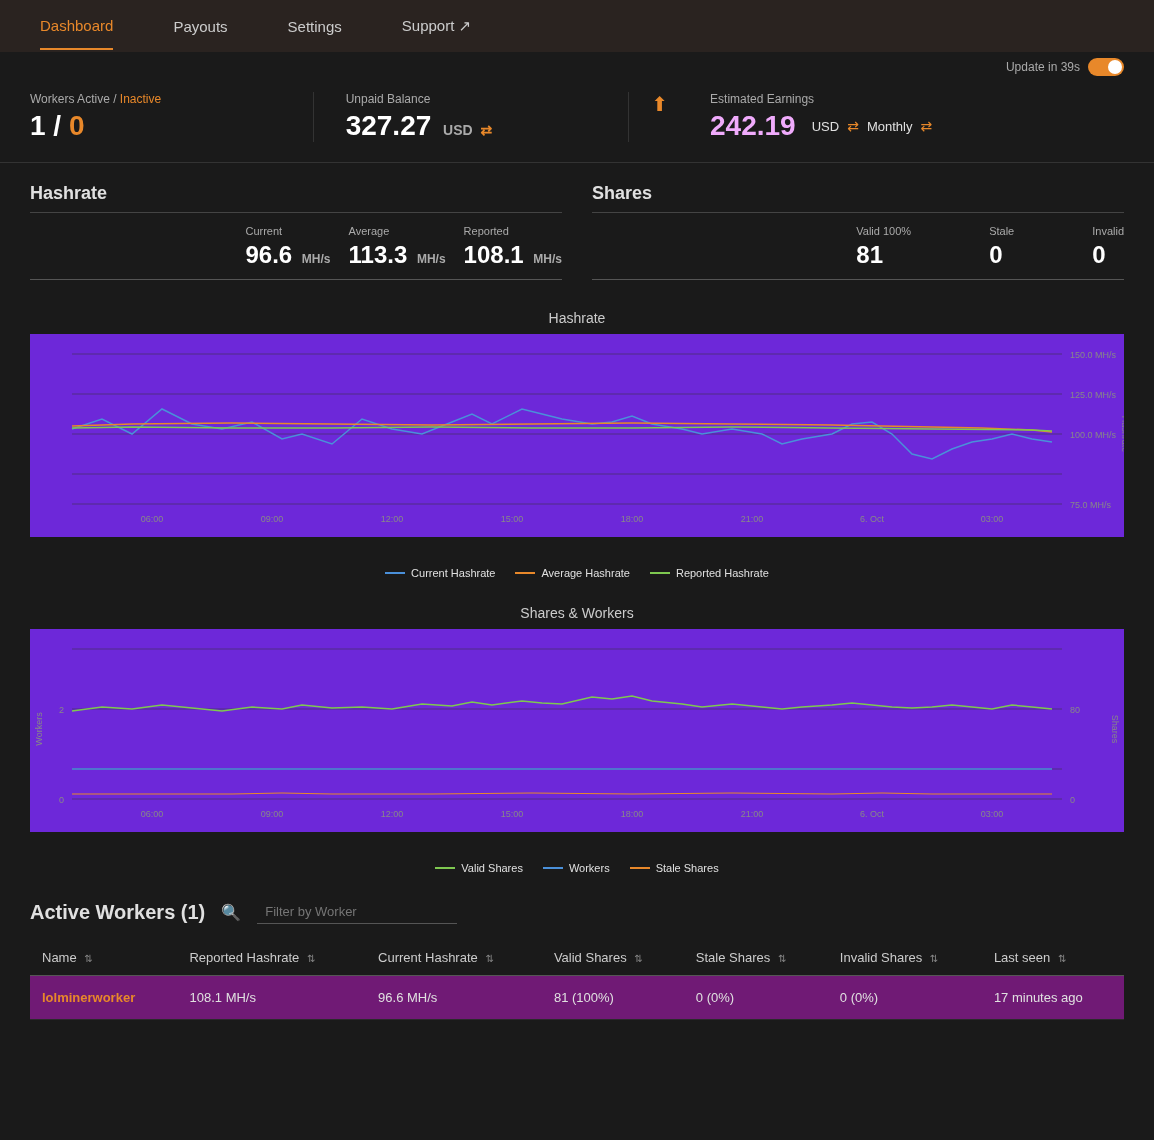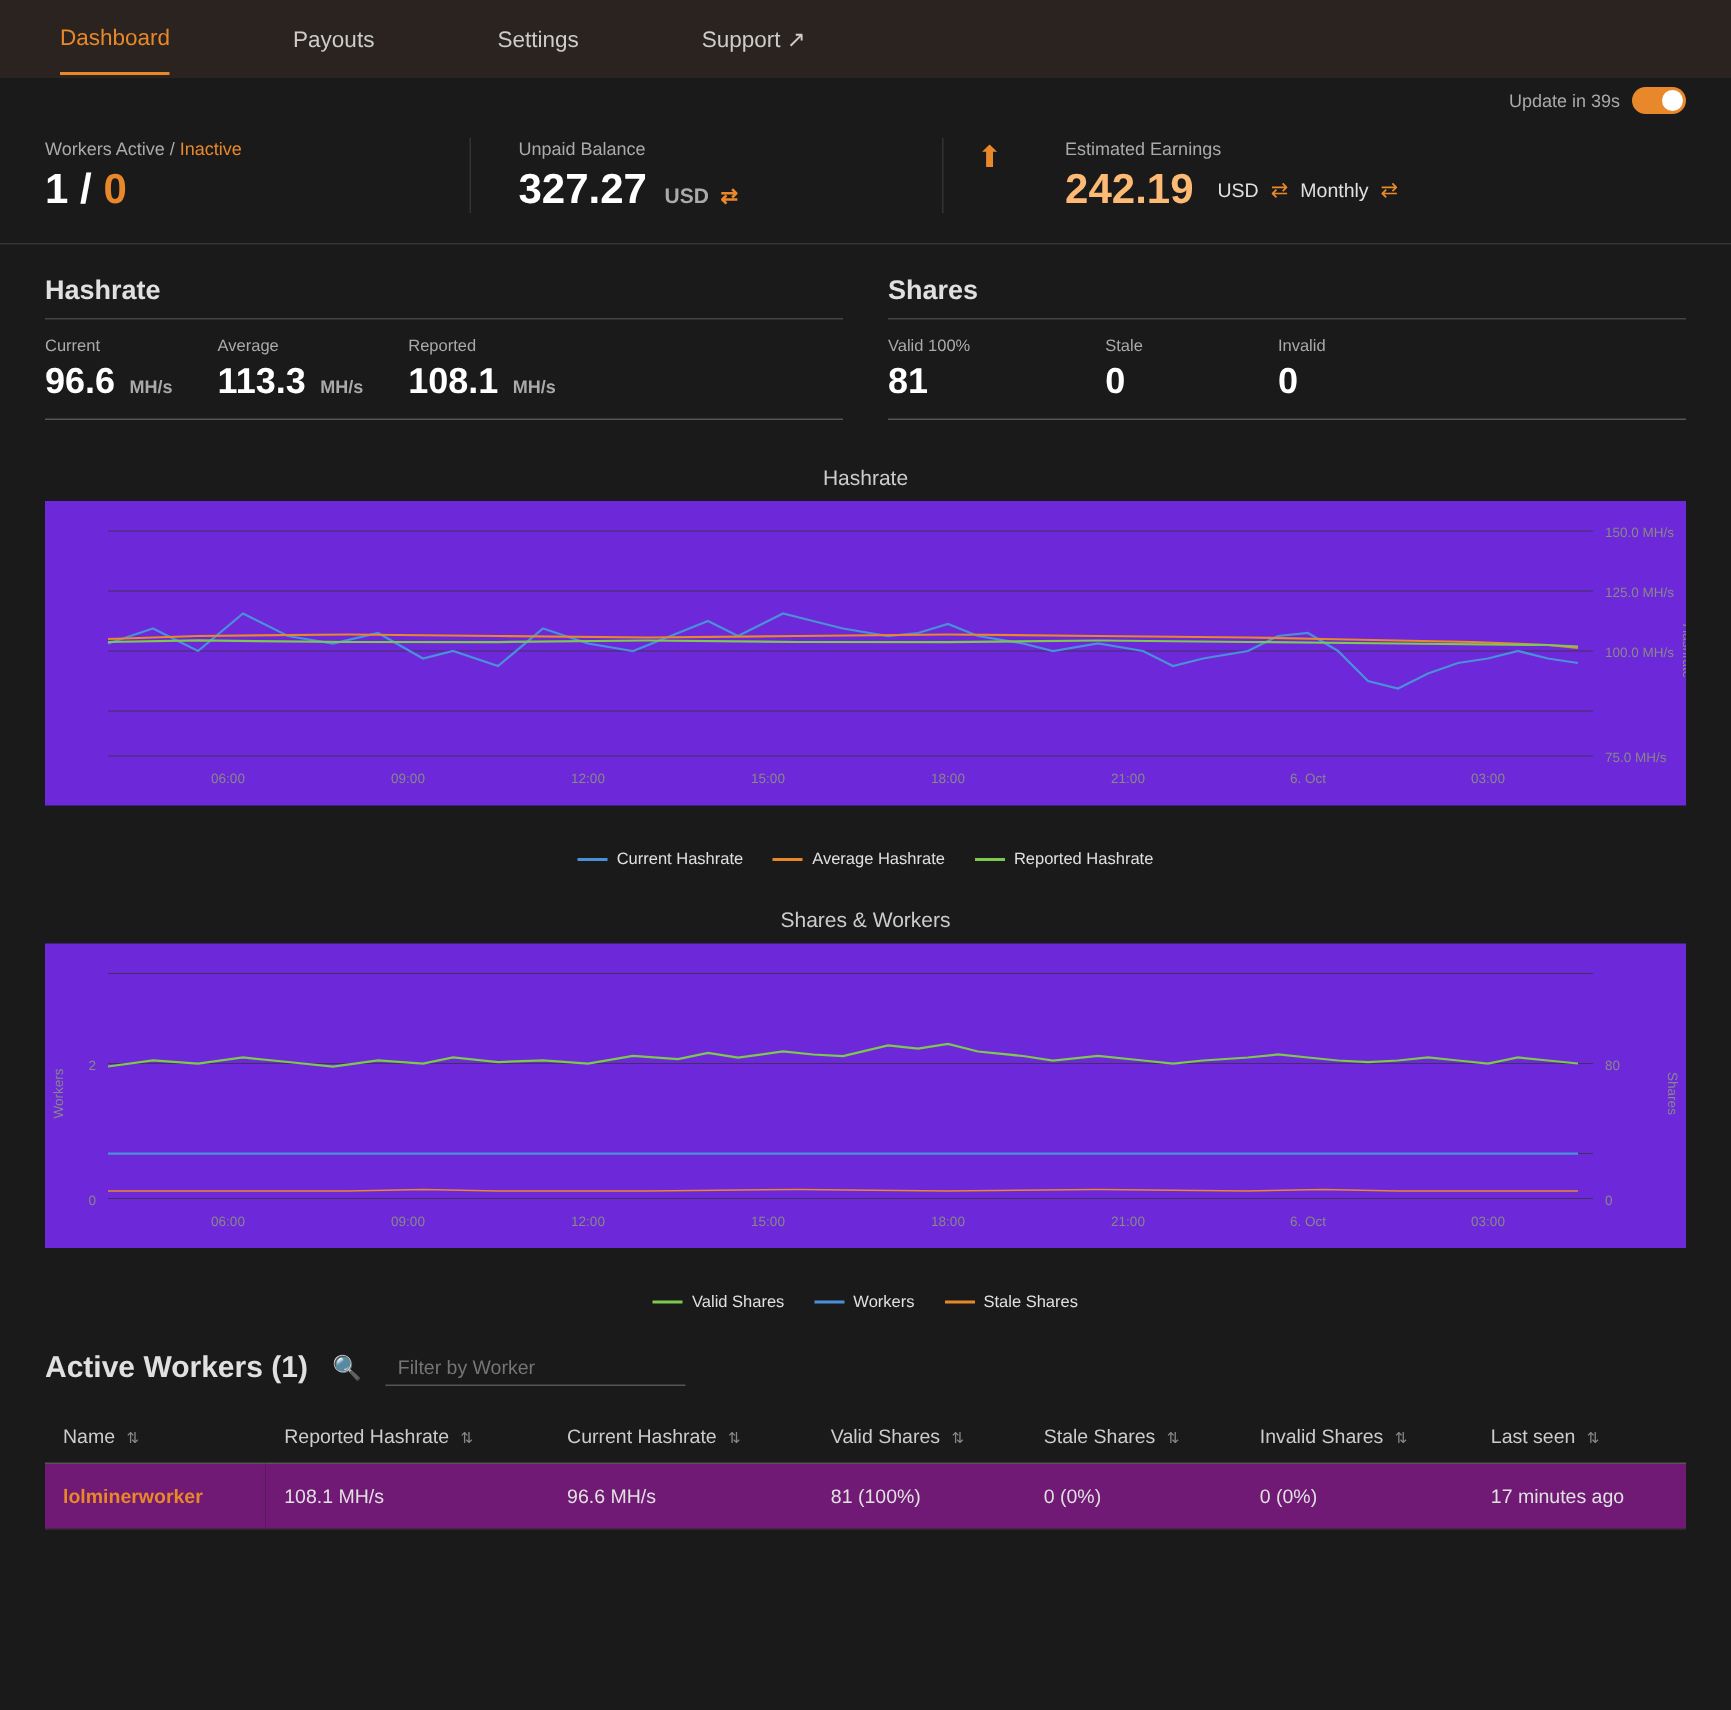--- a/index.html
+++ b/index.html
@@ -12,21 +12,21 @@
       width: 1154px;
     }
 
     
     nav {
       background: #2a2320;
       display: flex;
       align-items: center;
       padding: 0 40px;
       height: 52px;
-      gap: 82px;
+      gap: 60px;
     }
     .nav-item {
       color: #ccc;
       cursor: pointer;
       font-size: 15px;
       padding: 14px 0;
       text-decoration: none;
     }
     .nav-item.active {
       color: #e8882a;
@@ -106,21 +106,21 @@
     }
     .earnings-row {
       display: flex;
       align-items: center;
       gap: 16px;
       flex-wrap: wrap;
     }
     .earnings-value {
       font-size: 28px;
       font-weight: bold;
-      color: #fdba74;
+      color: #f0abfc;
     }
     .earnings-controls {
       display: flex;
       align-items: center;
       gap: 8px;
     }
 
     
     .metrics-row {
       display: flex;
@@ -134,21 +134,22 @@
     }
     .metrics-title {
       font-size: 18px;
       font-weight: bold;
       margin-bottom: 12px;
       padding-bottom: 8px;
       border-bottom: 1px solid #444;
     }
     .metrics-cols {
       display: flex;
-      gap: 30px;
+      gap: 18px;
+      justify-content: flex-end;
     }
     .metric-col {}
     .metric-col-label {
       font-size: 11px;
       color: #aaa;
       margin-bottom: 4px;
     }
     .metric-col-value {
       font-size: 24px;
       font-weight: bold;

